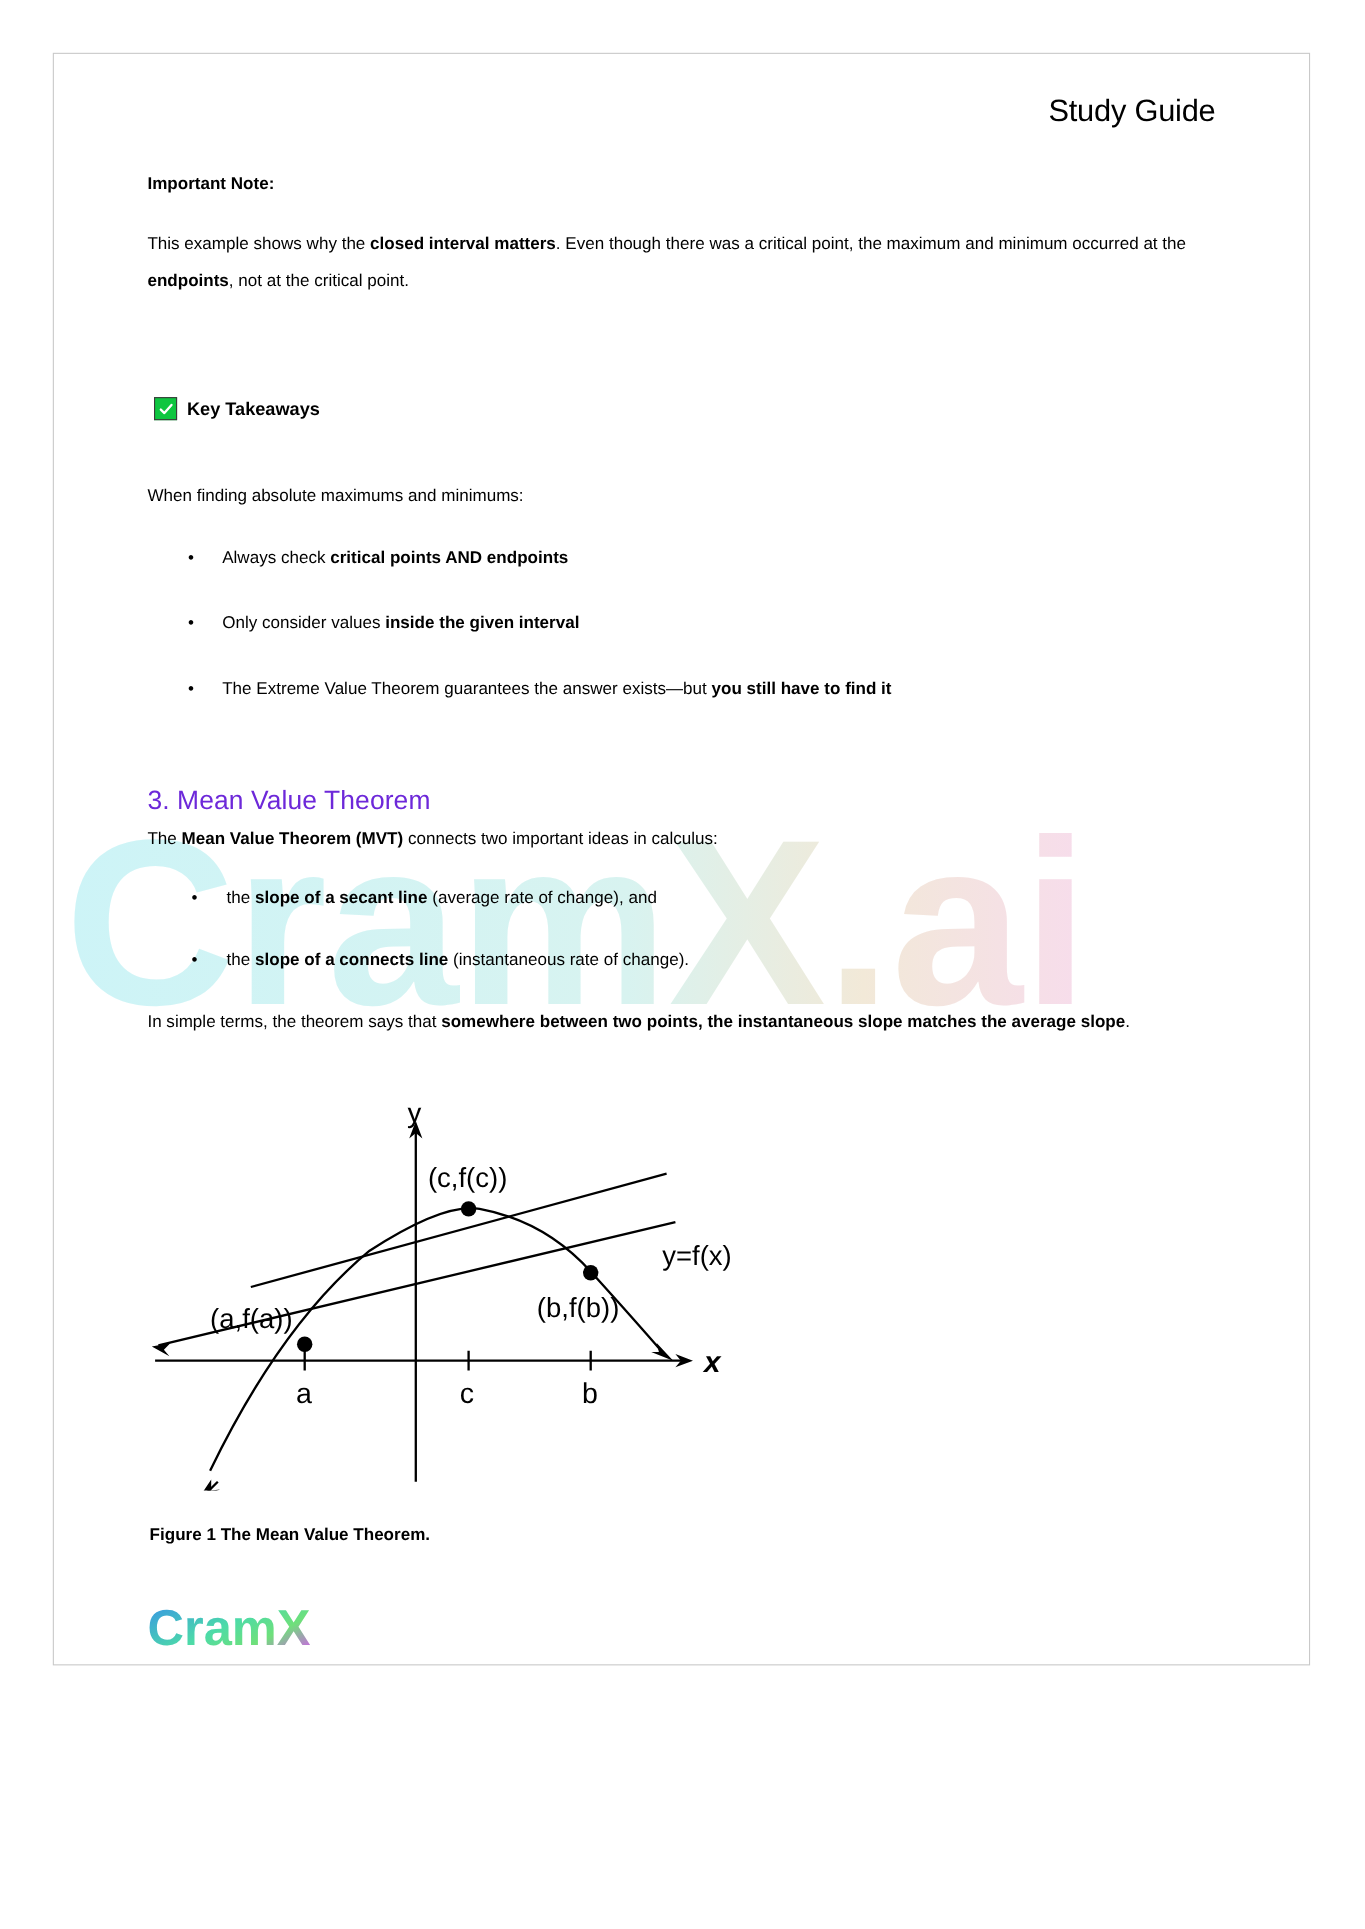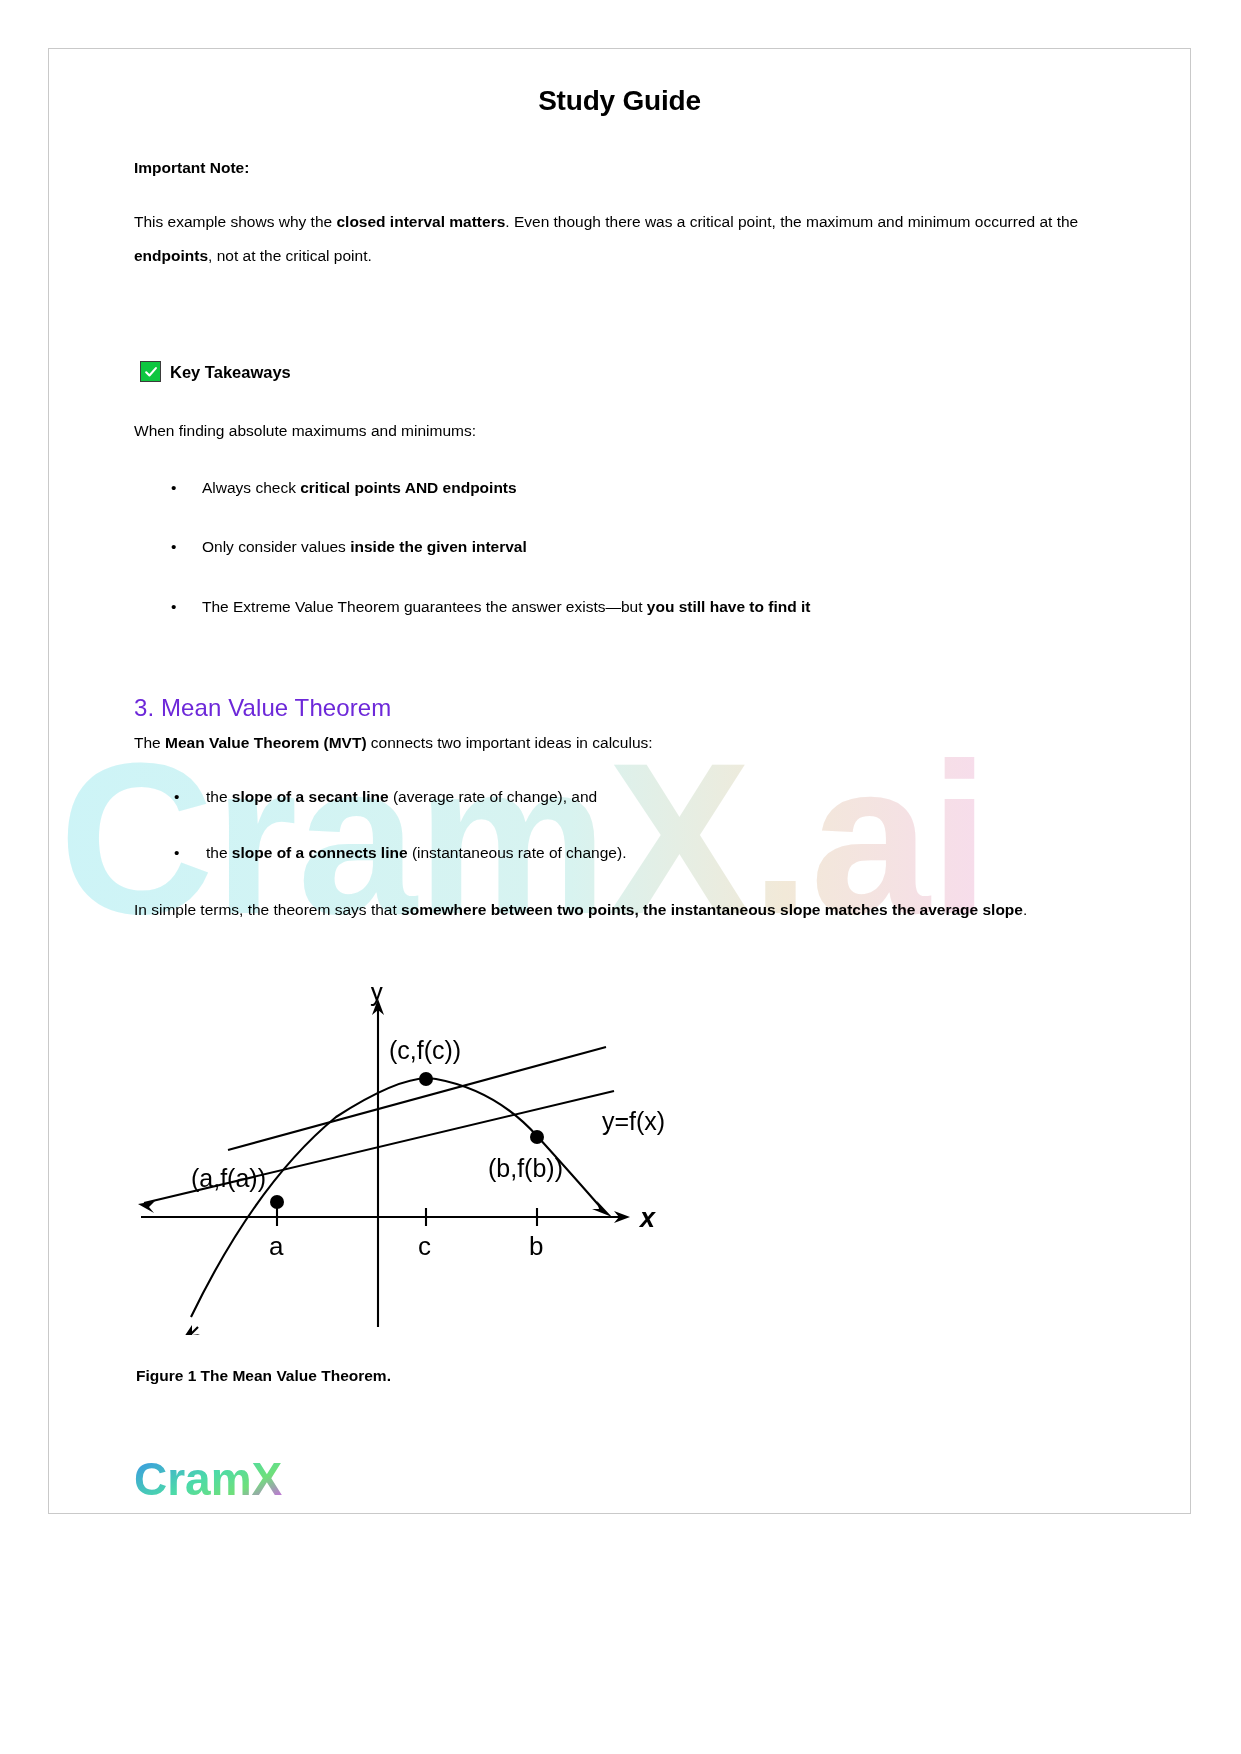--- a/index.html
+++ b/index.html
@@ -47,23 +47,23 @@
   .watermark svg { display: block; width: 100%; height: 100%; }
 
   
   .content {
     position: relative;
     z-index: 2;
     padding: 0 85px;
   }
 
   .doc-title {
-    text-align: center;
+    text-align: right;
     font-size: 28px;
-    font-weight: bold;
+    font-weight: normal;
     margin: 36px 0 0 0;
     letter-spacing: -0.2px;
   }
 
   .note-label {
     font-size: 15.5px;
     font-weight: bold;
     margin-top: 42px;
   }
 
@@ -92,21 +92,21 @@
     flex: none;
   }
   .check-box svg { width: 14px; height: 14px; display: block; }
   .kt-title {
     font-size: 16.5px;
     font-weight: bold;
   }
 
   .lead {
     font-size: 15.5px;
-    margin-top: 40px;
+    margin-top: 60px;
   }
 
   ul.bullets {
     list-style: none;
     margin: 0;
     padding: 0;
   }
   ul.bullets li {
     font-size: 15.5px;
     position: relative;

